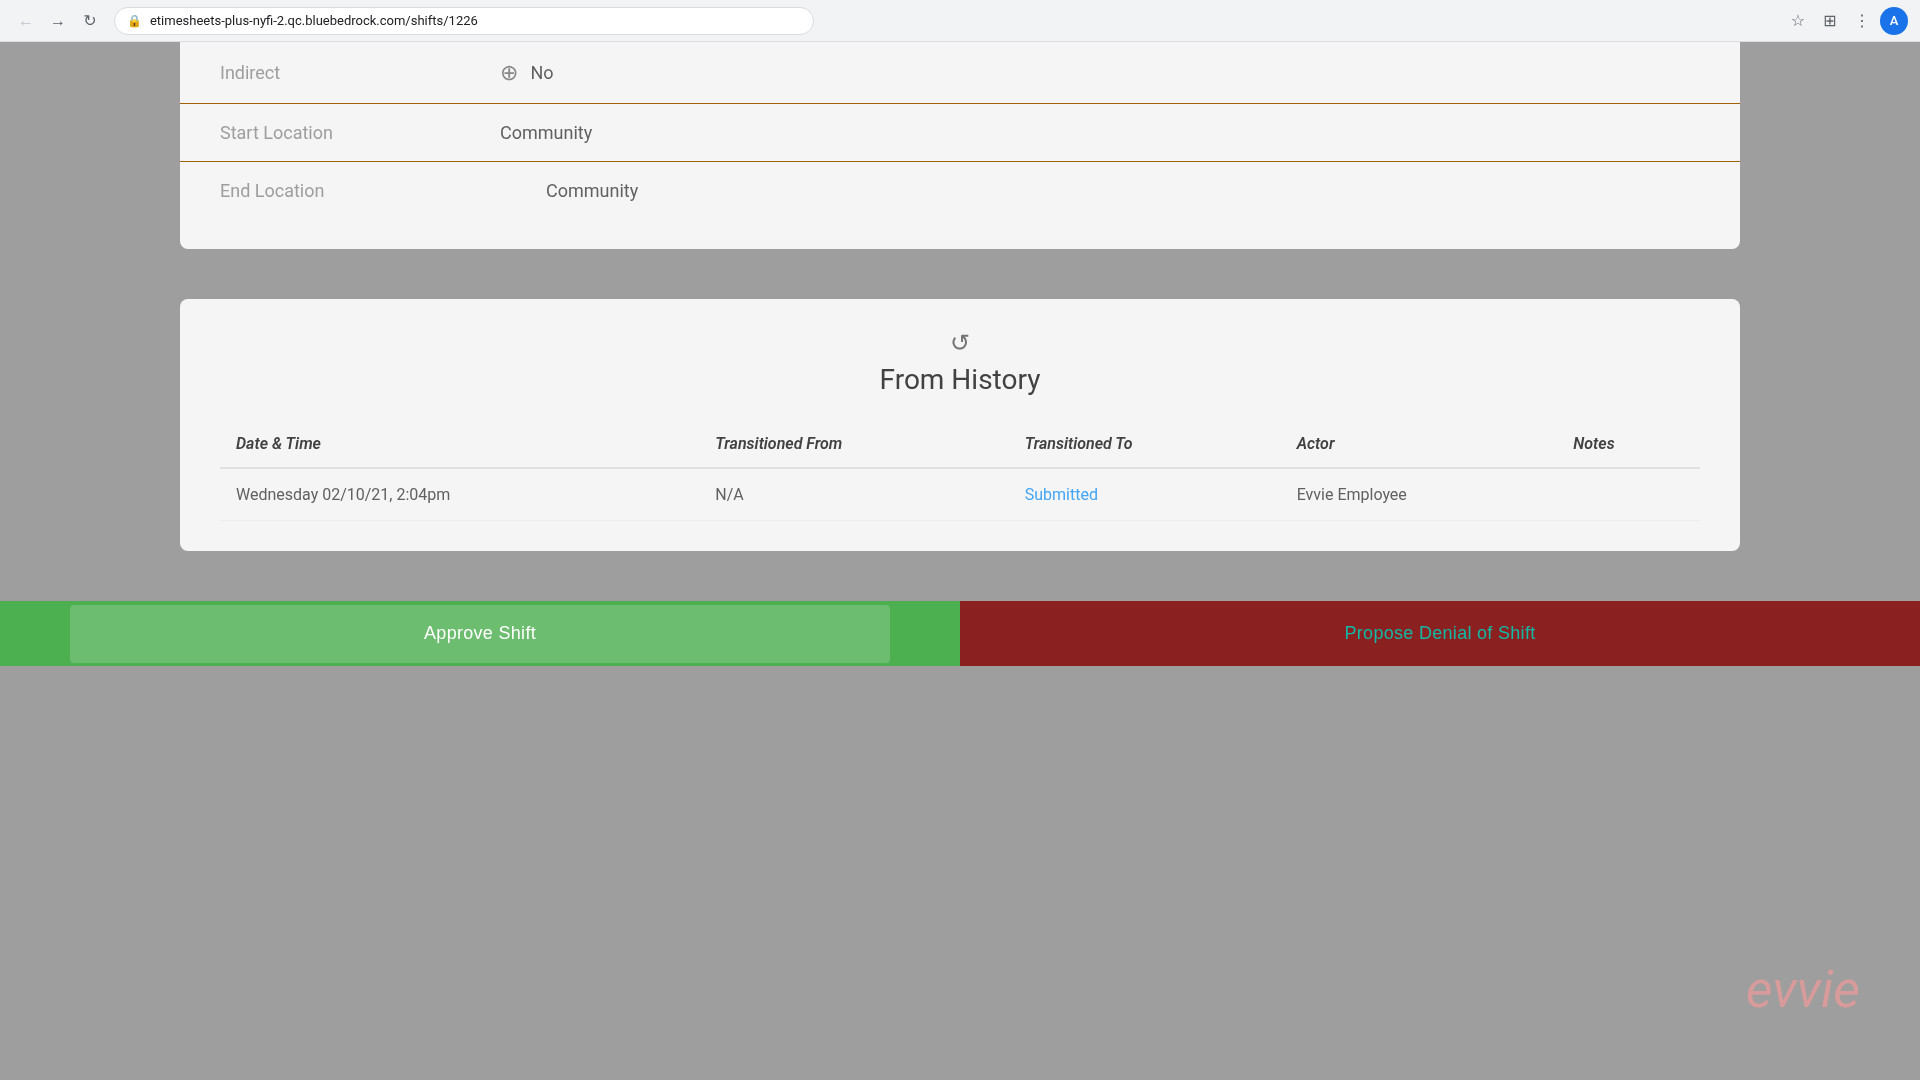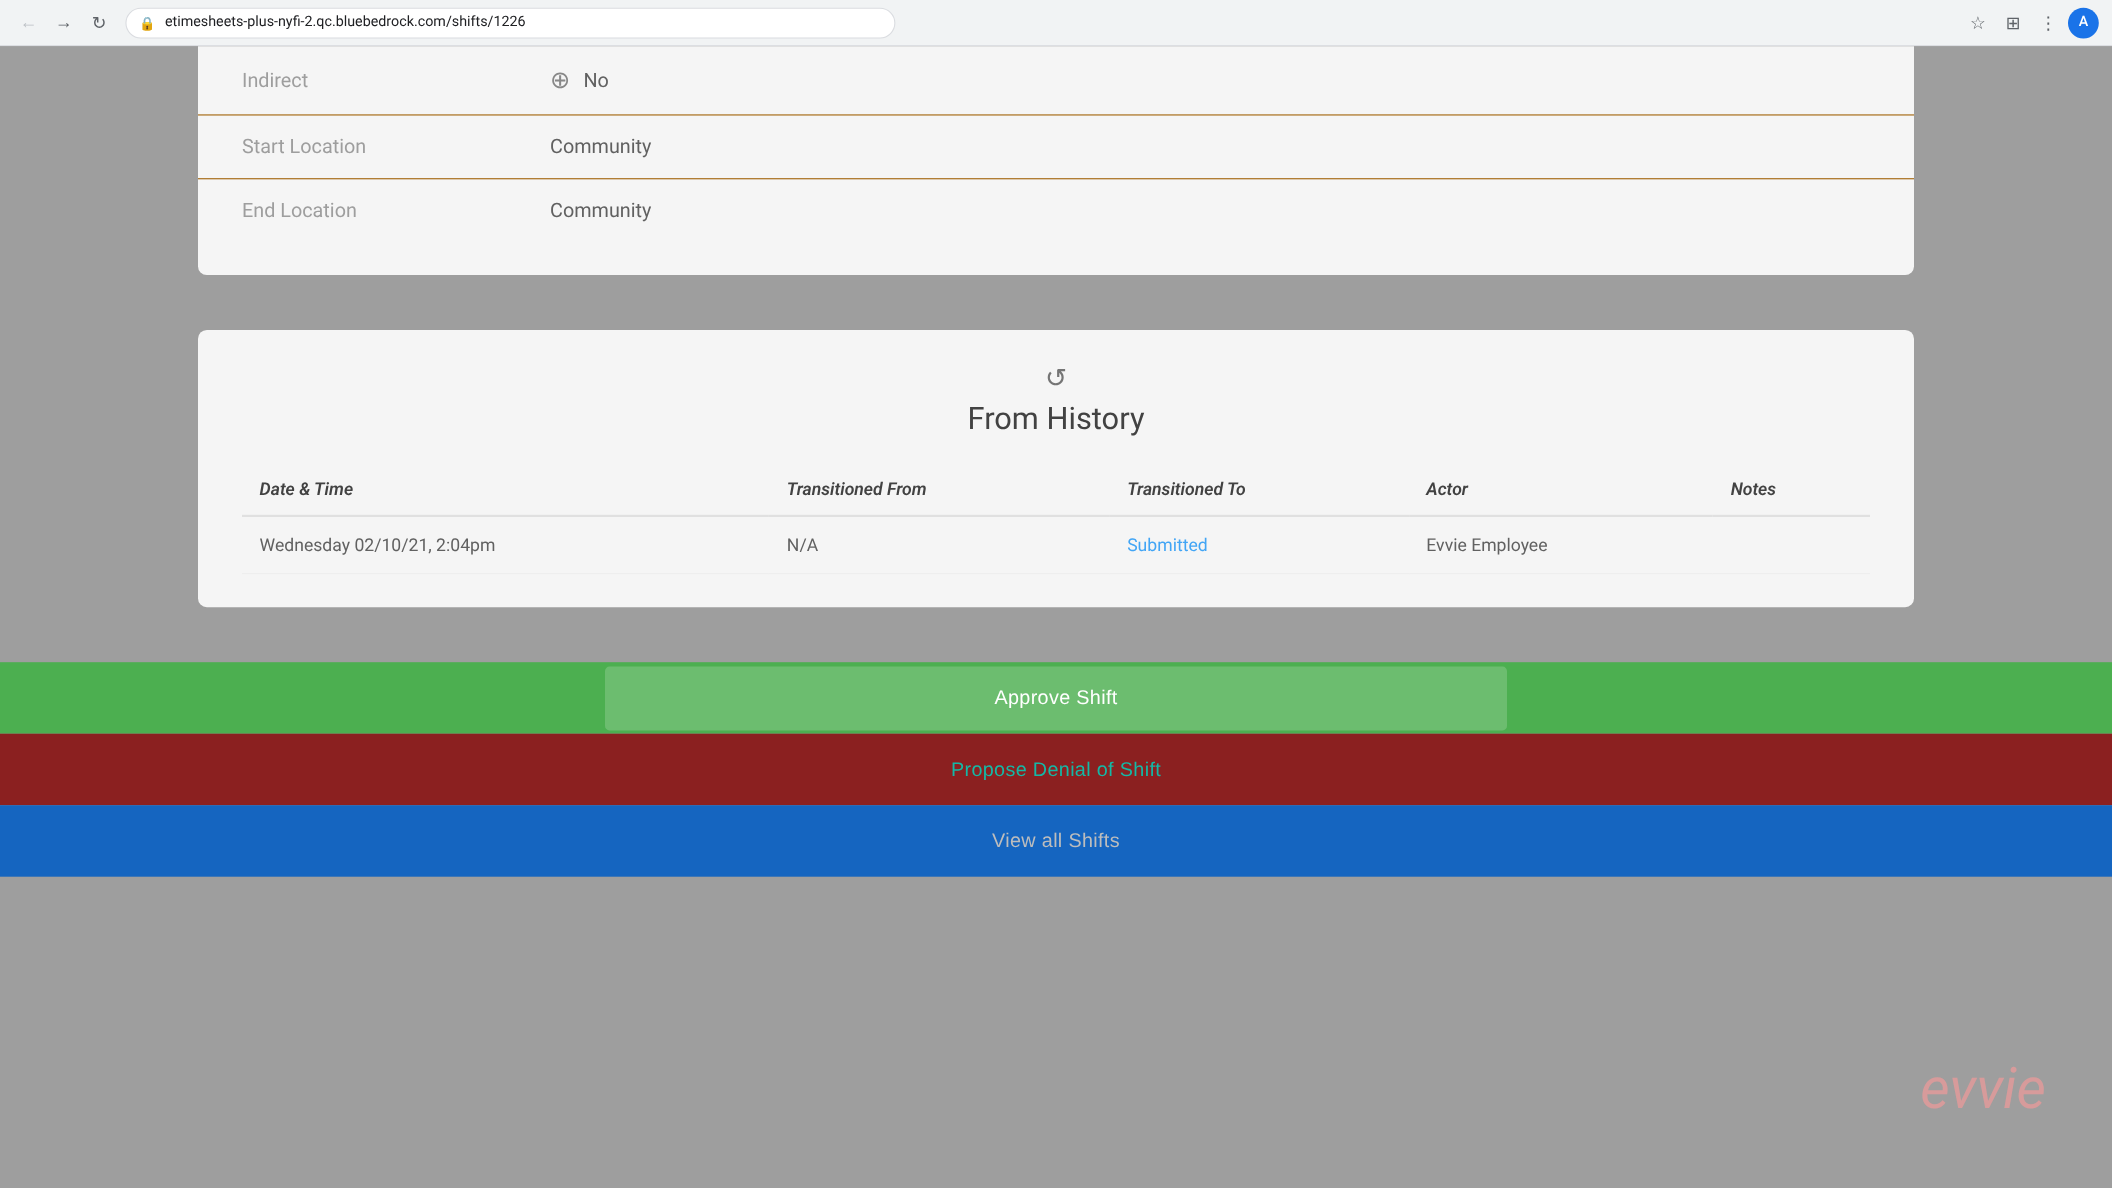--- a/index.html
+++ b/index.html
@@ -93,20 +93,21 @@
     }
 
     .field-row {
       display: flex;
       align-items: center;
       padding: 18px 40px;
       border-bottom: 1px solid #a16207;
     }
     .field-row:last-child {
       border-bottom: none;
+      gap: 46px;
     }
     .field-label {
       width: 280px;
       color: #9e9e9e;
       font-size: 18px;
       font-weight: 400;
     }
     .field-value {
       color: #616161;
       font-size: 18px;
@@ -165,21 +166,21 @@
       color: #42a5f5;
     }
 
     
     .spacer { height: 30px; }
 
     
     .action-buttons {
       margin: 0 0;
       display: flex;
-      flex-direction: column;
+      flex-direction: row;
       gap: 0;
     }
     .action-btn {
       width: 100%;
       padding: 22px;
       border: none;
       cursor: pointer;
       font-size: 18px;
       font-weight: 500;
       letter-spacing: 0.3px;
@@ -309,21 +310,18 @@
   <div class="spacer"></div>
 
   <div class="action-buttons">
     <button class="action-btn btn-approve">
       <div class="btn-approve-spotlight"></div>
       <span>Approve Shift</span>
     </button>
     <button class="action-btn btn-deny">
       <span>Propose Denial of Shift</span>
     </button>
-    <button class="action-btn btn-view">
-      <span>View all Shifts</span>
-    </button>
   </div>
 </div>
 
 <div class="evvie-logo">
   <span>evvie</span>
 </div>
 
 </body></html>

